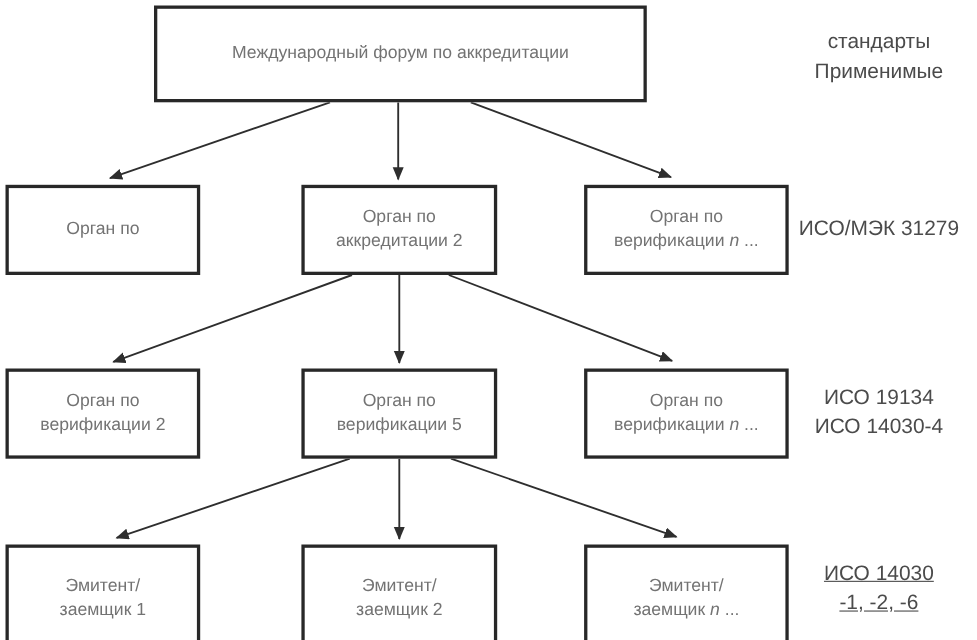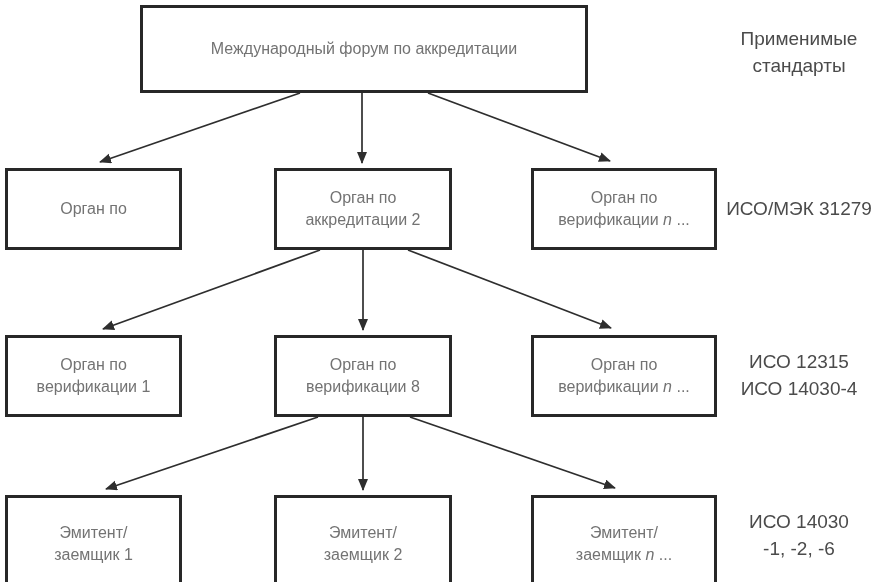--- a/index.html
+++ b/index.html
@@ -59,21 +59,21 @@
   .r2      { top: 168px; height: 82px; }
   .r3      { top: 335px; height: 82px; }
   .r4      { top: 495px; height: 98px; }
   .c1      { left: 5px;   width: 177px; }
   .c2      { left: 274px; width: 178px; }
   .c3      { left: 531px; width: 186px; }
 
   .hd-label { top: 14px;  height: 78px; }
   .l2-label { top: 168px; height: 82px; }
   .l3-label { top: 335px; height: 82px; }
-  .l4-label { top: 495px; height: 82px; }
+  .l4-label { top: 495px; height: 82px; text-decoration: underline; }
 </style>
 </head>
 <body>
 
 <div class="canvas">
 
   <svg class="arrows" viewBox="0 0 888 582" xmlns="http://www.w3.org/2000/svg">
     <defs>
       <marker id="ah" markerUnits="userSpaceOnUse" markerWidth="13" markerHeight="11" refX="11" refY="5" orient="auto">
         <path d="M0,0 L12,5 L0,10 Z" fill="#2e2e2e"></path>
@@ -104,53 +104,53 @@
     <span class="line">Орган по</span>
     <span class="line"><span>аккредитации 2</span><i></i><span></span></span>
   </div>
   <div class="box r2 c3">
     <span class="line">Орган по</span>
     <span class="line"><span>верификации </span><i>n</i><span> ...</span></span>
   </div>
 
   <div class="box r3 c1">
     <span class="line">Орган по</span>
-    <span class="line"><span>верификации 1</span><i></i><span></span></span>
+    <span class="line"><span>верификации 2</span><i></i><span></span></span>
   </div>
   <div class="box r3 c2">
     <span class="line">Орган по</span>
-    <span class="line"><span>верификации 8</span><i></i><span></span></span>
+    <span class="line"><span>верификации 5</span><i></i><span></span></span>
   </div>
   <div class="box r3 c3">
     <span class="line">Орган по</span>
     <span class="line"><span>верификации </span><i>n</i><span> ...</span></span>
   </div>
 
   <div class="box r4 c1">
     <span class="line">Эмитент/</span>
     <span class="line"><span>заемщик 1</span><i></i><span></span></span>
   </div>
   <div class="box r4 c2">
     <span class="line">Эмитент/</span>
     <span class="line"><span>заемщик 2</span><i></i><span></span></span>
   </div>
   <div class="box r4 c3">
     <span class="line">Эмитент/</span>
     <span class="line"><span>заемщик </span><i>n</i><span> ...</span></span>
   </div>
 
   <div class="side-label hd-label">
+    <span class="line">стандарты</span>
     <span class="line">Применимые</span>
-    <span class="line">стандарты</span>
   </div>
   <div class="side-label l2-label">
     <span class="line">ИСО/МЭК 31279</span>
   </div>
   <div class="side-label l3-label">
-    <span class="line">ИСО 12315</span>
+    <span class="line">ИСО 19134</span>
     <span class="line">ИСО 14030-4</span>
   </div>
   <div class="side-label l4-label">
     <span class="line">ИСО 14030</span>
     <span class="line">-1, -2, -6</span>
   </div>
 
 </div>
 
 </body></html>

